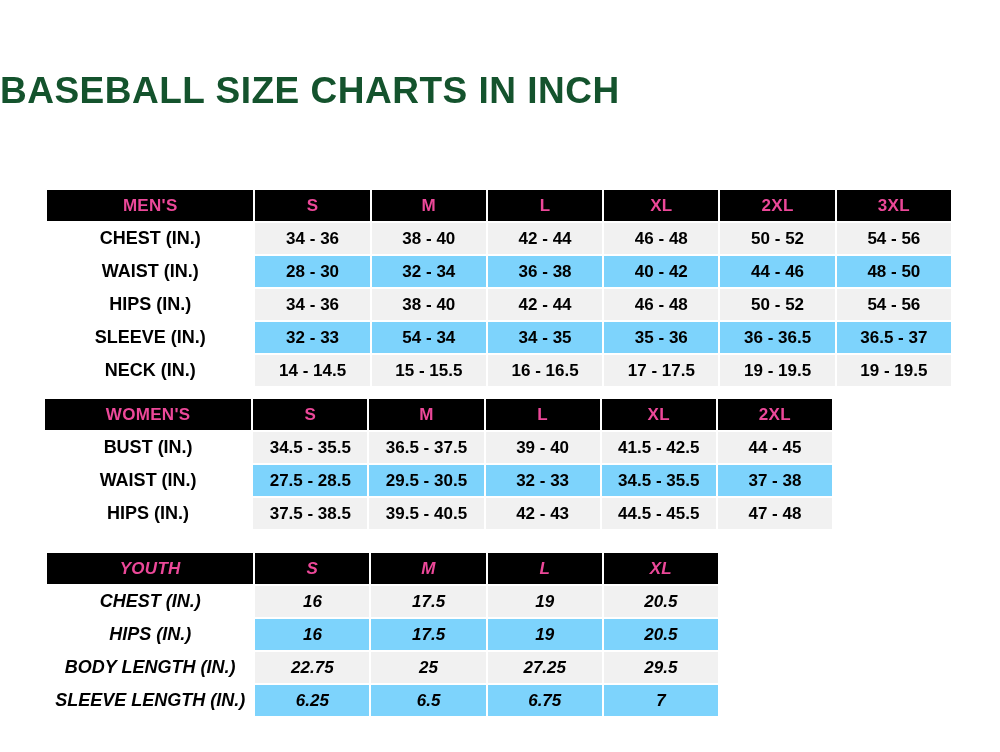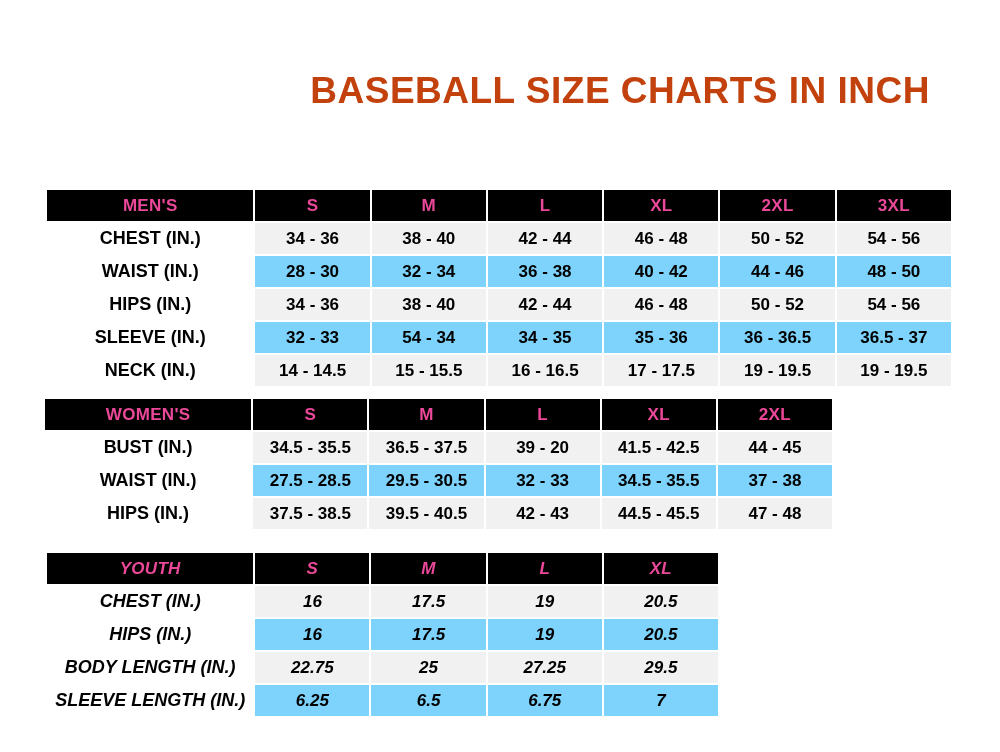--- a/index.html
+++ b/index.html
@@ -18,25 +18,25 @@
     position: relative;
     width: 1000px;
     height: 752px;
     box-sizing: border-box;
   }
   .title {
     position: absolute;
     top: 70px;
     left: 0;
     width: 930px;
-    text-align: right;
+    text-align: left;
     font-size: 37px;
     font-weight: bold;
     letter-spacing: 0.5px;
-    color: #c2410c;
+    color: #14532d;
   }
 
   .chart {
     position: absolute;
     border-collapse: collapse;
     table-layout: fixed;
     font-size: 17px;
     font-weight: bold;
   }
   .chart td, .chart th {
@@ -192,21 +192,21 @@
         <th>L</th>
         <th>XL</th>
         <th>2XL</th>
       </tr>
     </thead>
     <tbody>
       <tr>
         <td class="rowlabel">BUST (IN.)</td>
         <td>34.5 - 35.5</td>
         <td>36.5 - 37.5</td>
-        <td>39 - 20</td>
+        <td>39 - 40</td>
         <td>41.5 - 42.5</td>
         <td>44 - 45</td>
       </tr>
       <tr class="alt">
         <td class="rowlabel">WAIST (IN.)</td>
         <td>27.5 - 28.5</td>
         <td>29.5 - 30.5</td>
         <td>32 - 33</td>
         <td>34.5 - 35.5</td>
         <td>37 - 38</td>

